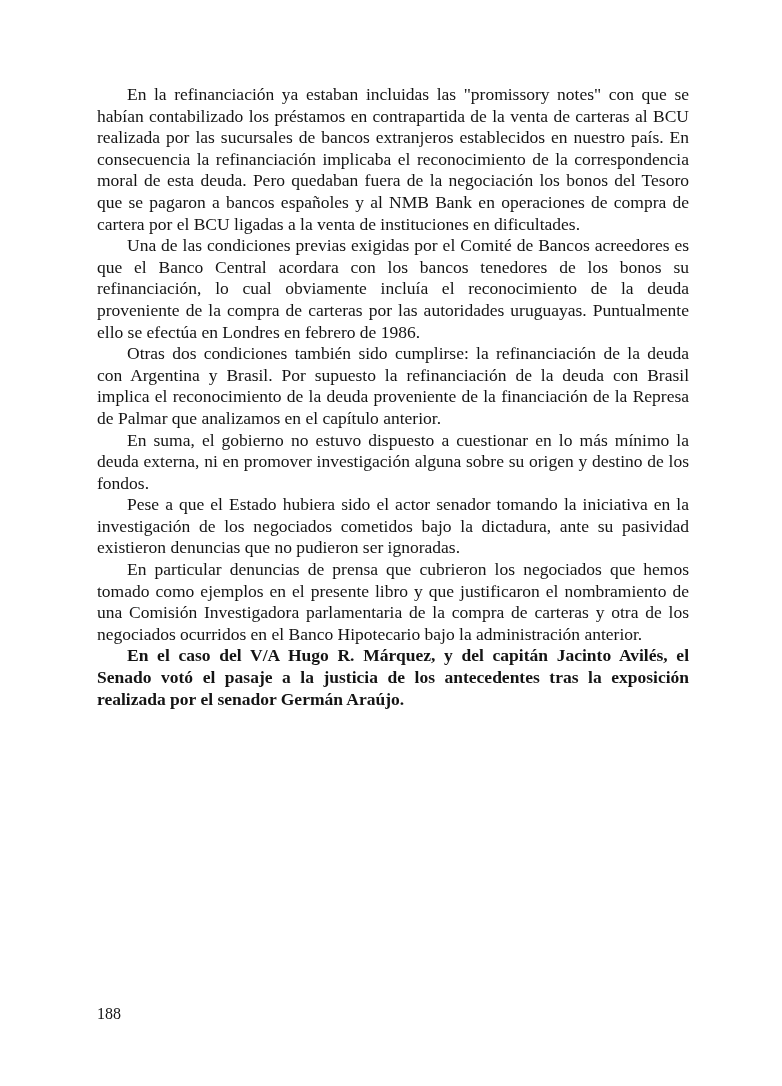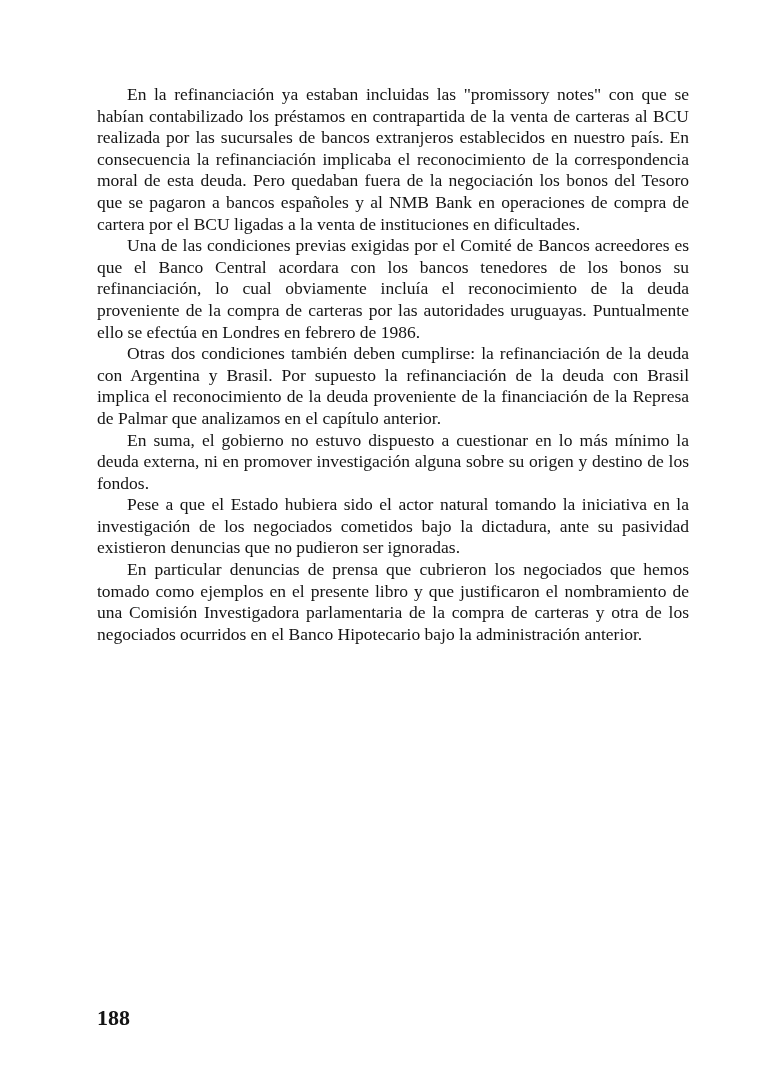--- a/index.html
+++ b/index.html
@@ -32,31 +32,31 @@
     text-indent: 30px;
   }
   .text-block p.bold {
     font-weight: bold;
   }
   .page-number {
     position: absolute;
     left: 97px;
     top: 1005px;
     font-family: "Liberation Serif", "DejaVu Serif", serif;
-    font-size: 22px;
+    font-size: 16px;
     color: #141414;
-    font-weight: bold;
   }
 </style>
 </head>
 <body>
 
 <div class="book-page">
   <div class="text-block">
       <p>En la refinanciación ya estaban incluidas las "promissory notes" con que se habían contabilizado los préstamos en contrapartida de la venta de carteras al BCU realizada por las sucursales de bancos extranjeros establecidos en nuestro país. En consecuencia la refinanciación implicaba el reconocimiento de la correspondencia moral de esta deuda. Pero quedaban fuera de la negociación los bonos del Tesoro que se pagaron a bancos españoles y al NMB Bank en operaciones de compra de cartera por el BCU ligadas a la venta de instituciones en dificultades.</p>
       <p>Una de las condiciones previas exigidas por el Comité de Bancos acreedores es que el Banco Central acordara con los bancos tenedores de los bonos su refinanciación, lo cual obviamente incluía el reconocimiento de la deuda proveniente de la compra de carteras por las autoridades uruguayas. Puntualmente ello se efectúa en Londres en febrero de 1986.</p>
-      <p>Otras dos condiciones también deben cumplirse: la refinanciación de la deuda con Argentina y Brasil. Por supuesto la refinanciación de la deuda con Brasil implica el reconocimiento de la deuda proveniente de la financiación de la Represa de Palmar que analizamos en el capítulo anterior.</p>
+      <p>Otras dos condiciones también sido cumplirse: la refinanciación de la deuda con Argentina y Brasil. Por supuesto la refinanciación de la deuda con Brasil implica el reconocimiento de la deuda proveniente de la financiación de la Represa de Palmar que analizamos en el capítulo anterior.</p>
       <p>En suma, el gobierno no estuvo dispuesto a cuestionar en lo más mínimo la deuda externa, ni en promover investigación alguna sobre su origen y destino de los fondos.</p>
-      <p>Pese a que el Estado hubiera sido el actor natural tomando la iniciativa en la investigación de los negociados cometidos bajo la dictadura, ante su pasividad existieron denuncias que no pudieron ser ignoradas.</p>
+      <p>Pese a que el Estado hubiera sido el actor senador tomando la iniciativa en la investigación de los negociados cometidos bajo la dictadura, ante su pasividad existieron denuncias que no pudieron ser ignoradas.</p>
       <p>En particular denuncias de prensa que cubrieron los negociados que hemos tomado como ejemplos en el presente libro y que justificaron el nombramiento de una Comisión Investigadora parlamentaria de la compra de carteras y otra de los negociados ocurridos en el Banco Hipotecario bajo la administración anterior.</p>
+      <p class="bold">En el caso del V/A Hugo R. Márquez, y del capitán Jacinto Avilés, el Senado votó el pasaje a la justicia de los antecedentes tras la exposición realizada por el senador Germán Araújo.</p>
     </div>
   <div class="page-number">188</div>
 </div>
 
 </body></html>

